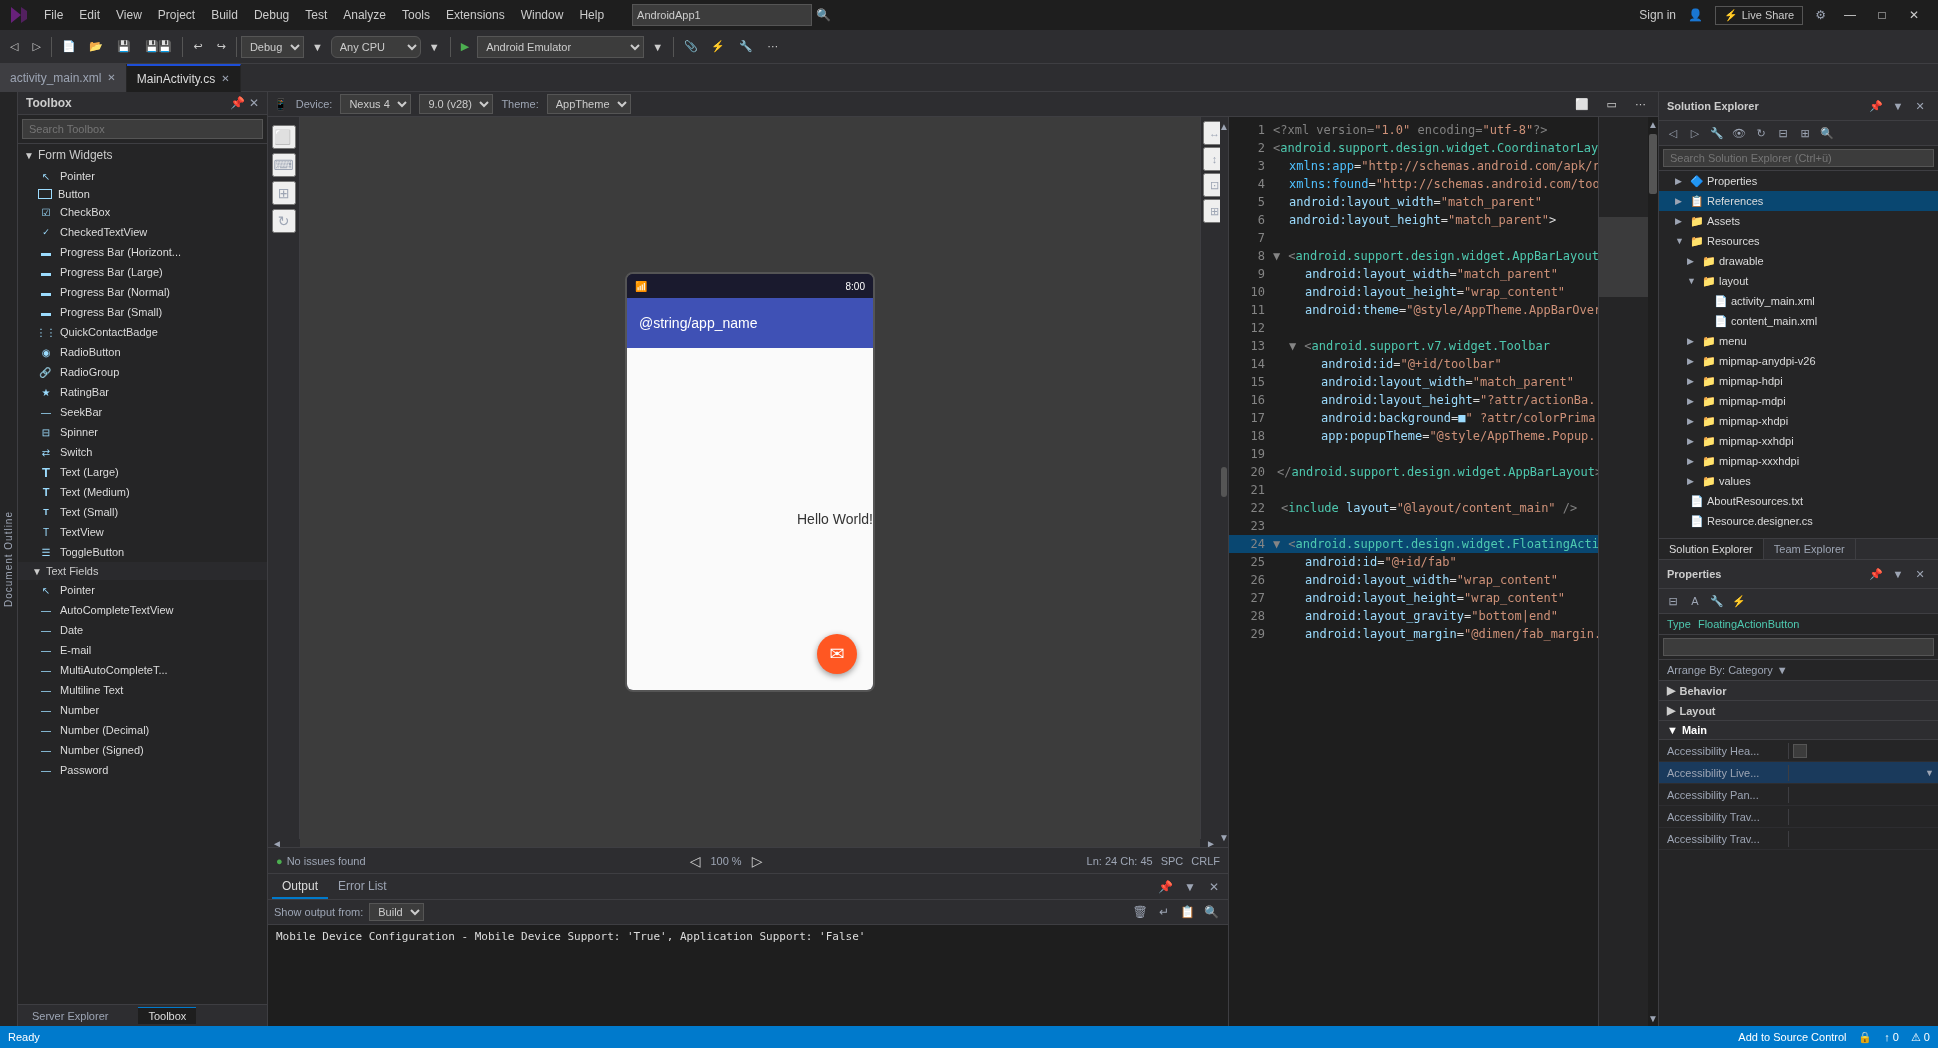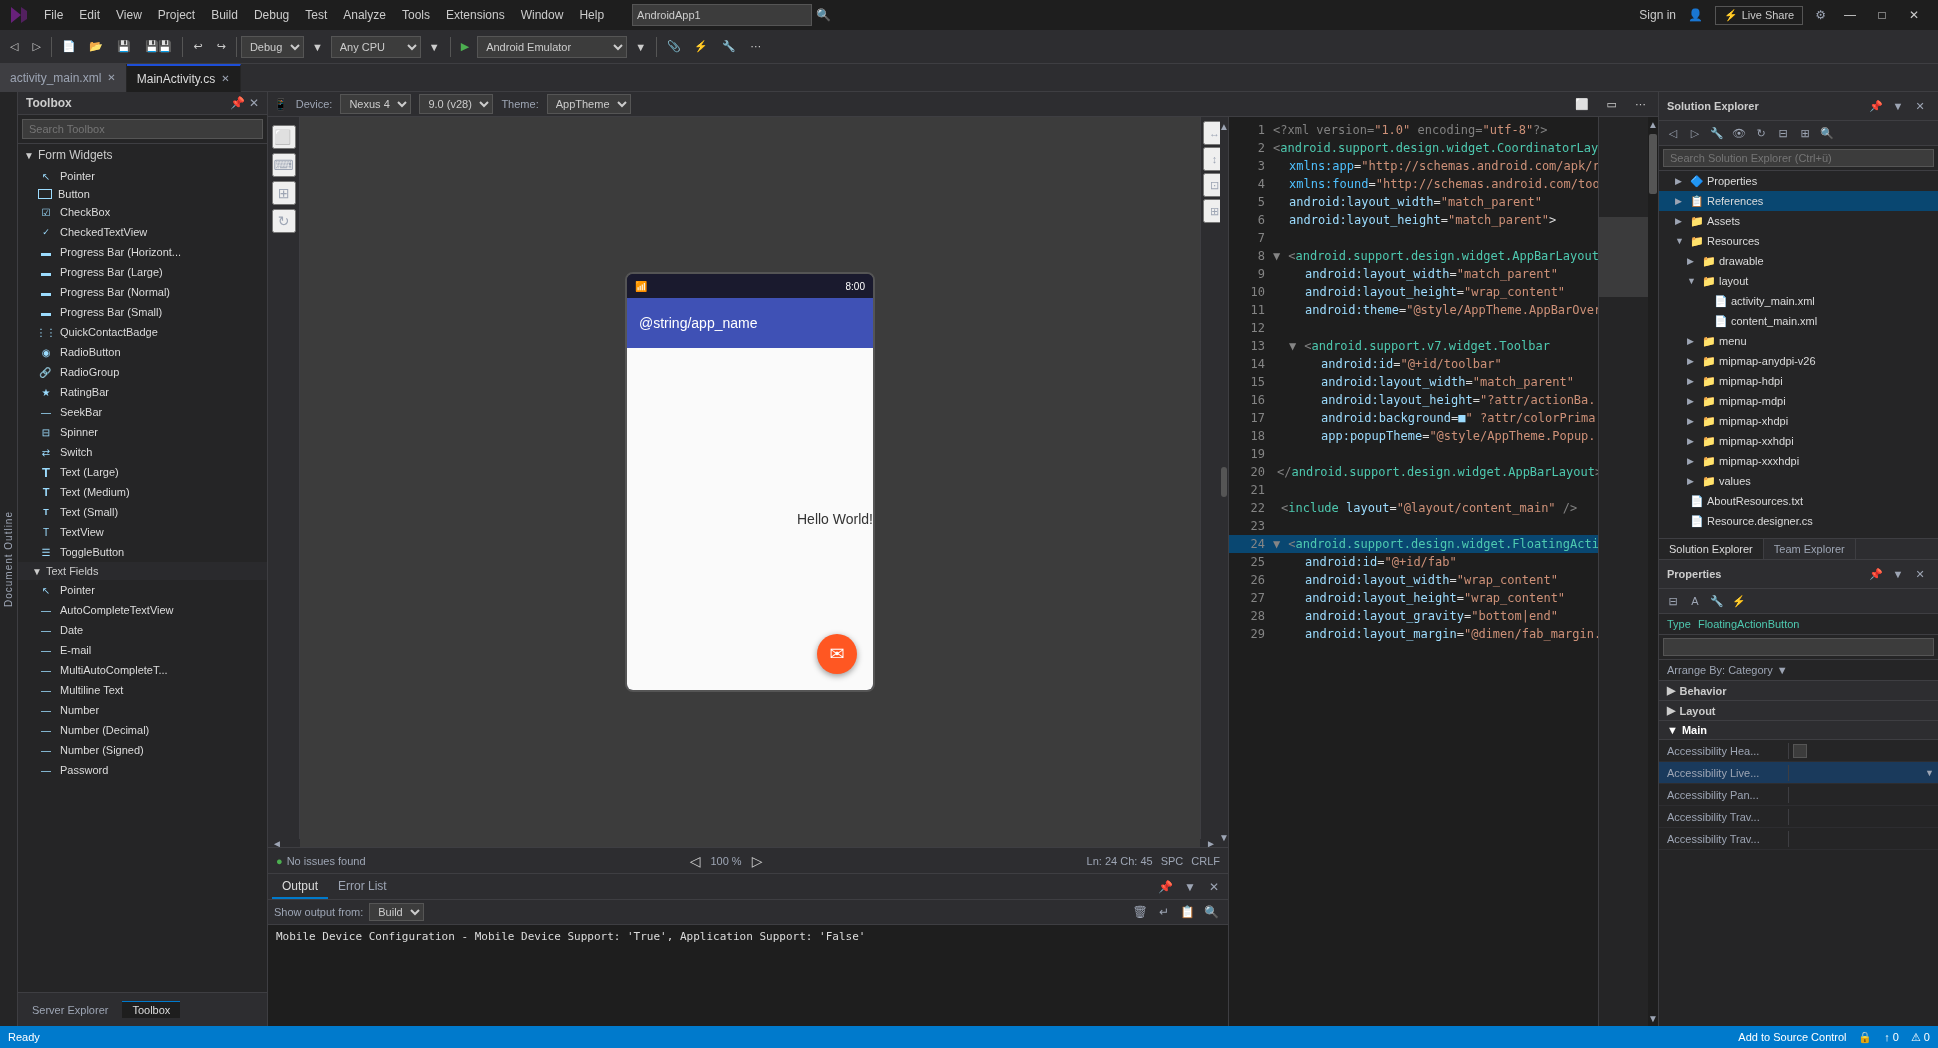--- a/index.html
+++ b/index.html
@@ -133,21 +133,21 @@
     
     #right-panels { display: flex; flex-direction: column; width: 280px; overflow: hidden; }
 
     
     #xml-outer { display: flex; flex: 1; overflow: hidden; }
 
     
     .xml-selected { background: #094771; }
 
     
-    #bottom-tabs { display: flex; background: #2d2d30; height: 34px; border-top: 1px solid #3e3e42; align-items: center; padding: 0 4px; gap: 4px; }
+    #bottom-tabs { display: flex; background: #2d2d30; height: 22px; border-top: 1px solid #3e3e42; align-items: center; padding: 0 4px; gap: 20px; }
     .bottom-tab { padding: 2px 10px; font-size: 11px; color: #9da5b4; cursor: pointer; }
     .bottom-tab.active { color: #dcdcdc; background: #1e1e1e; border-top: 1px solid #007acc; }
 
     
     #xml-minimap { width: 50px; background: #252526; border-left: 1px solid #3e3e42; flex-shrink: 0; position: relative; }
     .minimap-highlight { position: absolute; top: 100px; left: 0; right: 0; height: 80px; background: rgba(255,255,255,0.1); }
 
     
     .prop-row-highlighted { background: #1a3a5c; }
   </style>
@@ -203,27 +203,27 @@
     <button class="toolbar-btn">💾</button>
     <button class="toolbar-btn">💾💾</button>
     <div class="toolbar-separator"></div>
     <button class="toolbar-btn">↩</button>
     <button class="toolbar-btn">↪</button>
     <div class="toolbar-separator"></div>
     <select class="toolbar-dropdown">
       <option>Debug</option>
     </select>
     <button class="toolbar-btn">▼</button>
-    <select class="toolbar-dropdown" style="width:90px;">
+    <select class="toolbar-dropdown" style="width:90px;border-radius:6px;">
       <option>Any CPU</option>
     </select>
     <button class="toolbar-btn">▼</button>
     <div class="toolbar-separator"></div>
     <button class="toolbar-btn" style="color:#4caf50;">▶</button>
-    <select class="toolbar-dropdown" style="width:150px;">
+    <select class="toolbar-dropdown" style="width:167px;">
       <option>Android Emulator</option>
     </select>
     <button class="toolbar-btn">▼</button>
     <div class="toolbar-separator"></div>
     <button class="toolbar-btn">📎</button>
     <button class="toolbar-btn">⚡</button>
     <button class="toolbar-btn">🔧</button>
     <button class="toolbar-btn">⋯</button>
   </div>
 </div>

